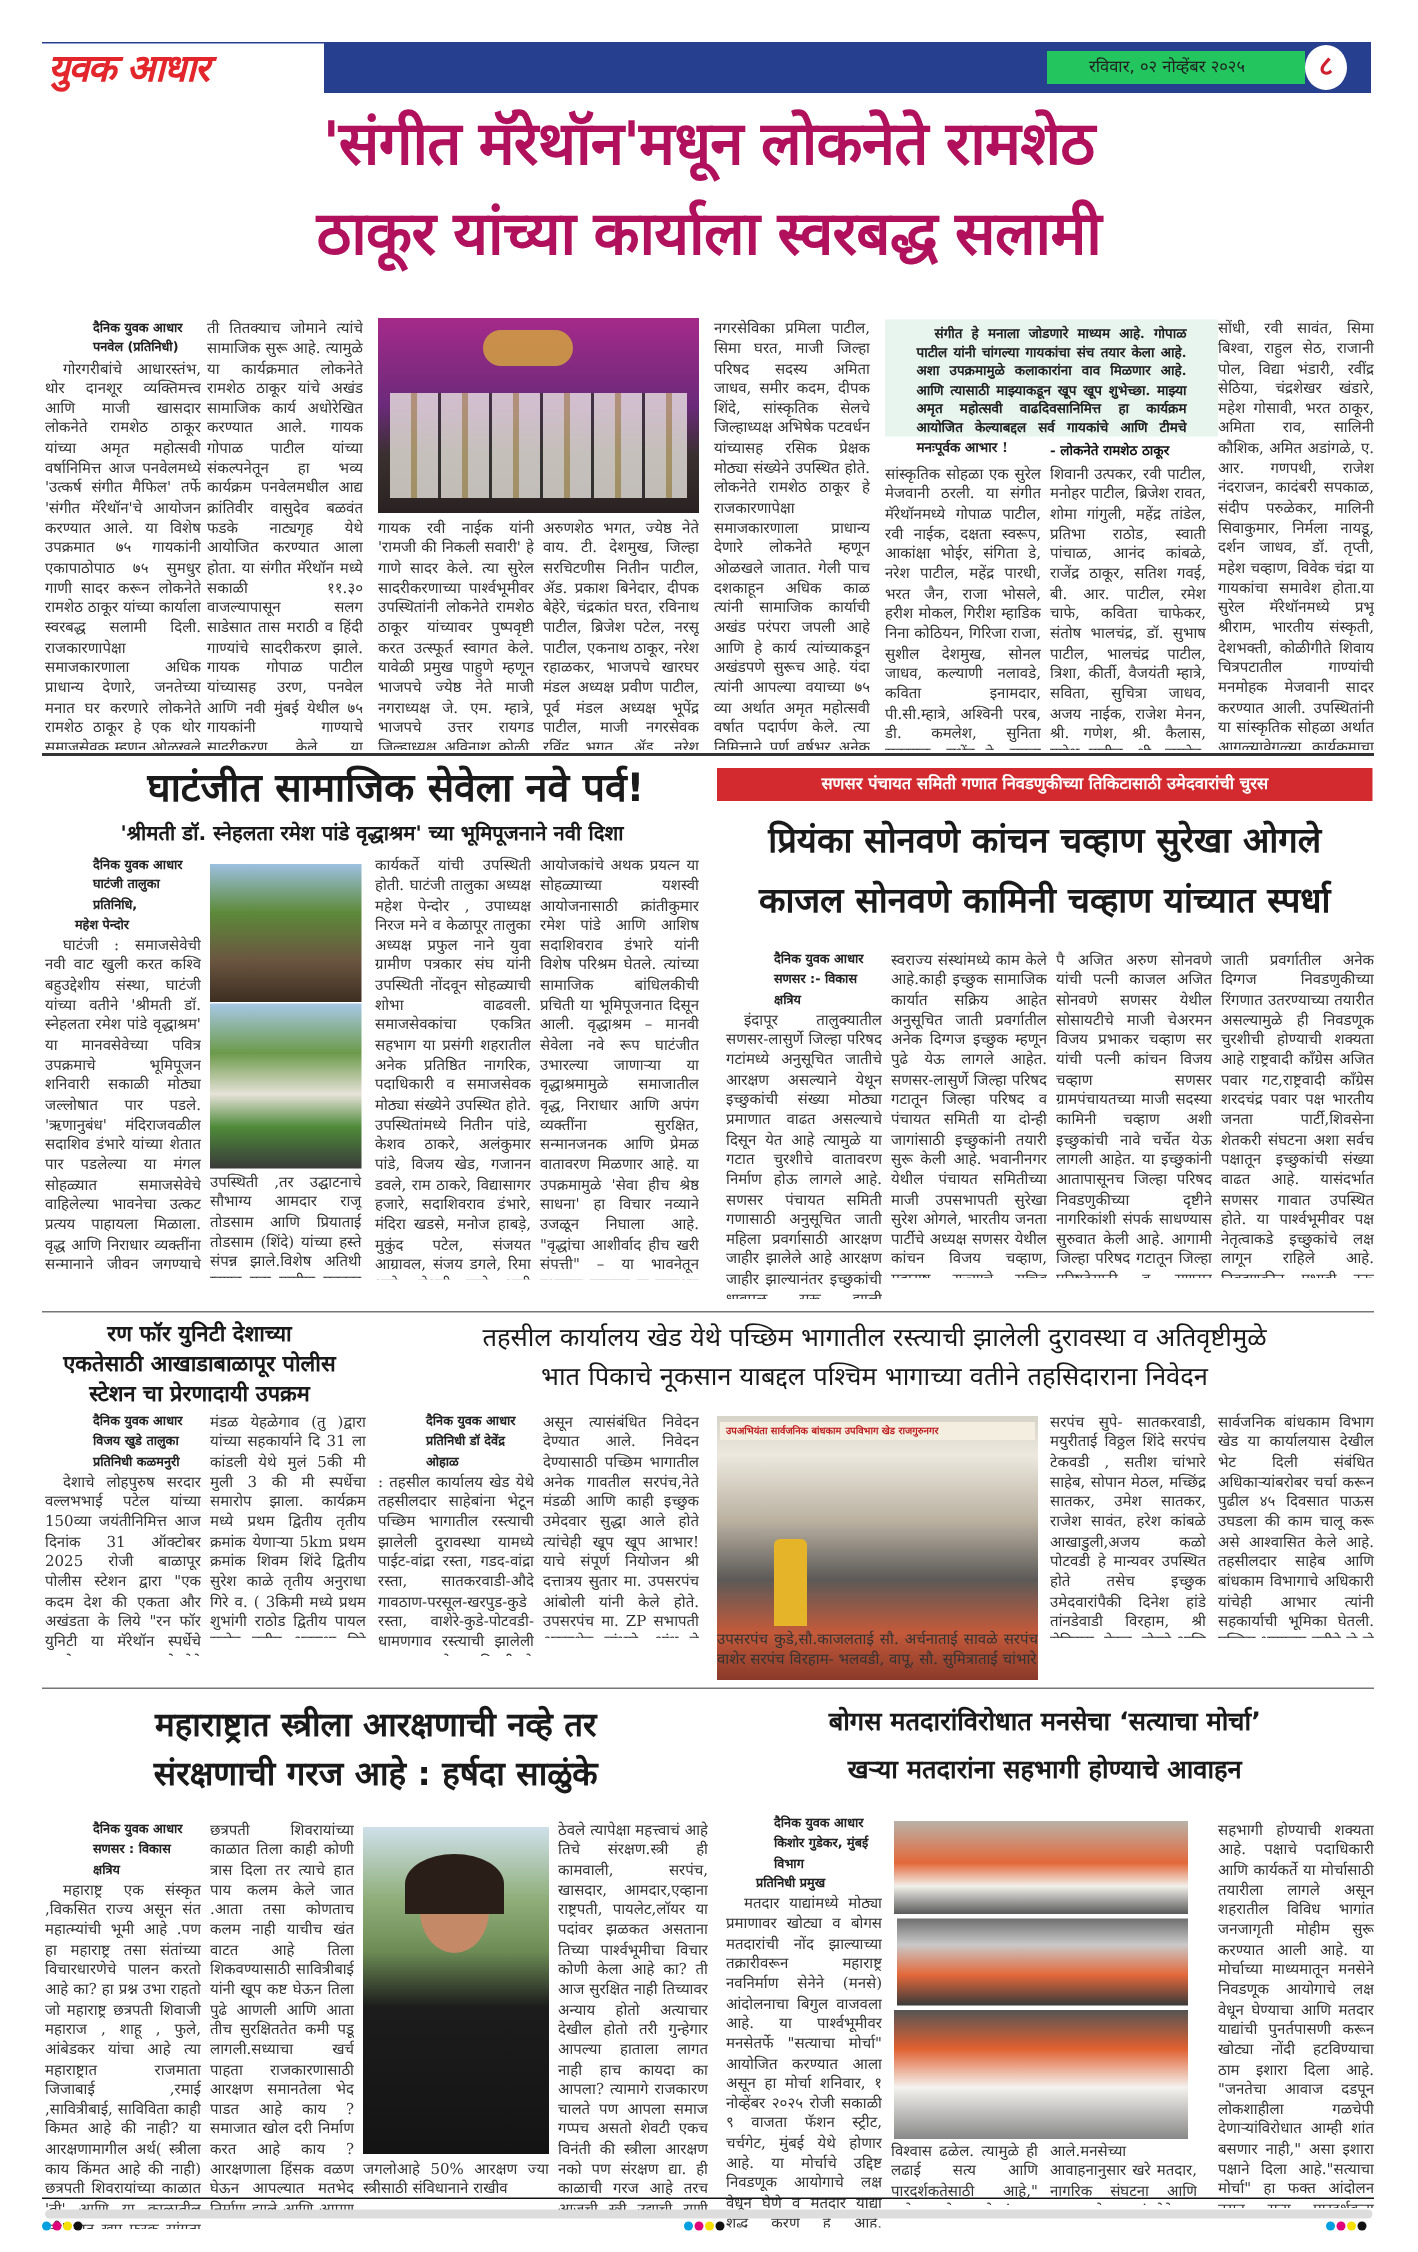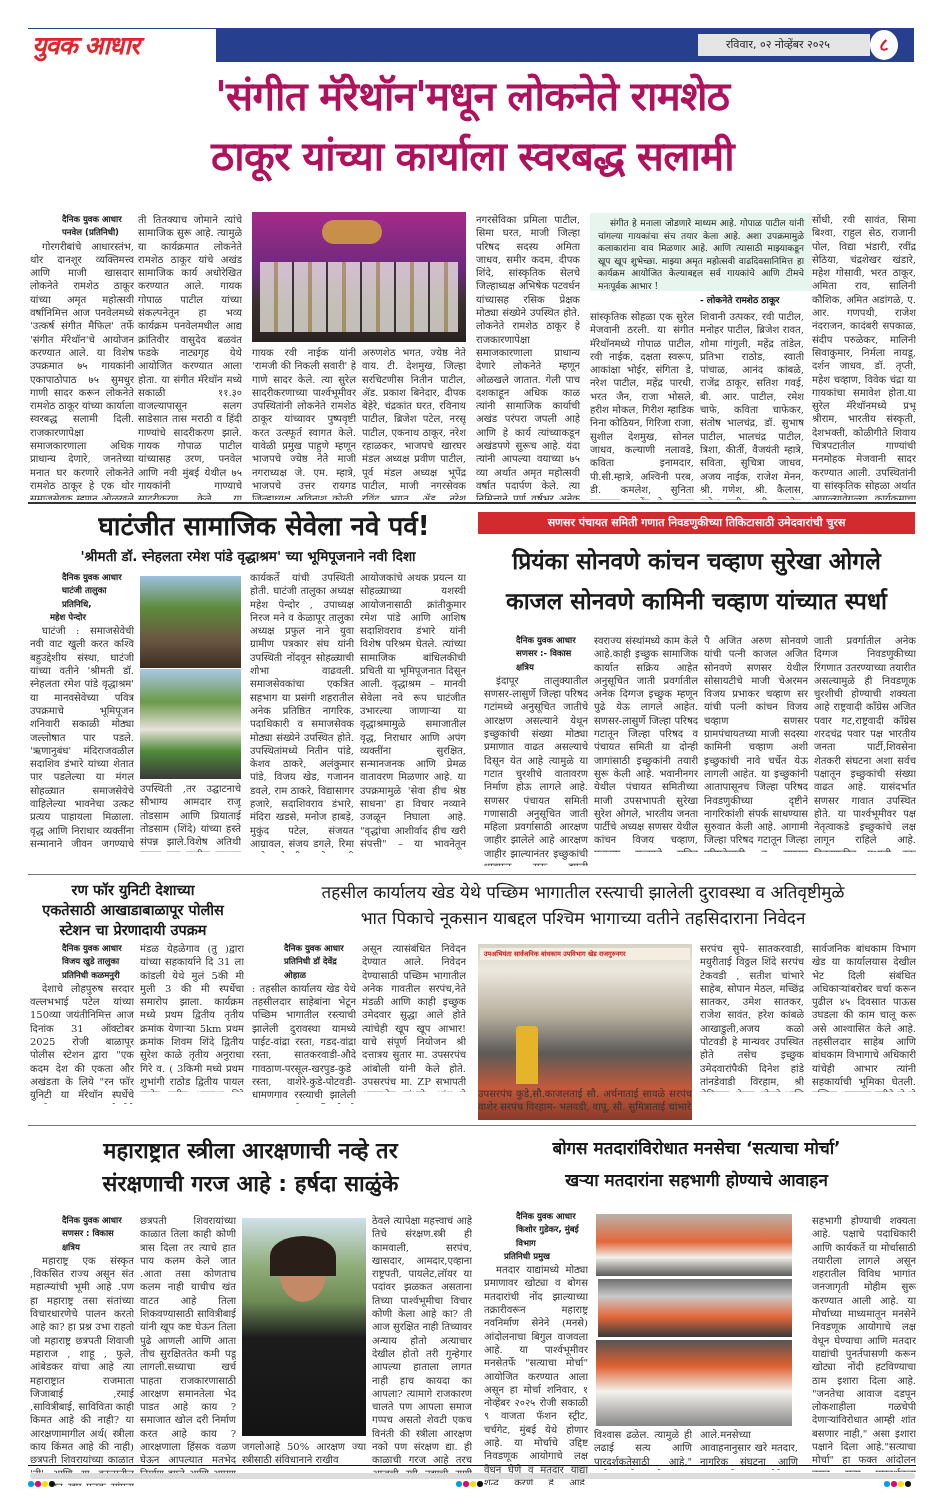--- a/index.html
+++ b/index.html
@@ -1,29 +1,29 @@
 <!DOCTYPE html>
 <html><head>
 <meta charset="utf-8">
 <style>
   * { box-sizing: border-box; margin: 0; padding: 0; }
   body { width: 945px; height: 1501px; background: #ffffff; font-family: "DejaVu Sans", sans-serif; color: #222; position: relative; overflow: hidden; }
   .abs { position: absolute; }
   
   .masthead { left: 28px; top: 28px; width: 886px; height: 34px; background: #263f8f; }
   .logo { left: 28px; top: 29px; width: 188px; height: 33px; background: #fff; color: #e3262b; font-weight: bold; font-size: 25px; line-height: 33px; padding-left: 4px; font-style: italic; letter-spacing: -1px; }
-  .datebox { left: 698px; top: 34px; width: 172px; height: 22px; background: #e5e5e5; font-size: 11px; line-height: 22px; text-align: left; padding-left: 28px; }
+  .datebox { left: 698px; top: 34px; width: 172px; height: 22px; background: #22c55e; font-size: 11px; line-height: 22px; text-align: left; padding-left: 28px; }
   .pagenum { left: 870px; top: 30px; width: 28px; height: 30px; background: #fff; border-radius: 50%; color: #d02030; font-weight: bold; font-size: 18px; text-align: center; line-height: 30px; }
   
   .h-main { left: 30px; width: 885px; text-align: center; color: #b0105c; font-weight: bold; font-size: 40px; line-height: 52px; letter-spacing: -0.5px; font-family: "DejaVu Sans Condensed", "DejaVu Sans", sans-serif; }
   .h-black { color: #1a1a1a; font-weight: bold; text-align: center; font-family: "DejaVu Sans", sans-serif; }
   .col-text { font-family: "DejaVu Serif", serif; font-size: 10px; line-height: 13.3px; text-align: justify; color: #333; overflow: hidden; }
   .byline { font-weight: bold; font-size: 8.5px; line-height: 13.3px; color: #222; margin-left: 20px; }
   .photo { background: linear-gradient(135deg, #6b3a8a 0%, #b84a9c 40%, #3a2a4a 100%); }
-  .quote-box { left: 590px; top: 213px; width: 222px; height: 78px; background: #e8f4ee; padding: 4px 8px; font-family: "DejaVu Serif", serif; font-size: 9px; line-height: 12.6px; font-weight: normal; color: #222; }
+  .quote-box { left: 590px; top: 213px; width: 222px; height: 78px; background: #e8f4ee; padding: 4px 21px; font-family: "DejaVu Serif", serif; font-size: 9px; line-height: 12.6px; font-weight: bold; color: #222; }
   .quote-author { left: 700px; top: 293px; width: 120px; font-family: "DejaVu Serif", serif; font-size: 9px; font-weight: bold; color: #111; }
   .rule { left: 28px; width: 888px; height: 2px; background: #333; }
   .rule-thin { height: 1px; background: #777; }
   .redband { left: 478px; top: 512px; width: 437px; height: 22px; background: #d32a2f; color: #fff; font-size: 11px; font-weight: bold; text-align: center; line-height: 22px; }
   .cmyk { display: inline-block; width: 6px; height: 6px; border-radius: 50%; margin-right: 1px; }
   .bottombar { left: 30px; top: 1473px; width: 885px; height: 6px; background: #ddd; border-radius: 3px; }
 </style>
 </head>
 <body>
 

